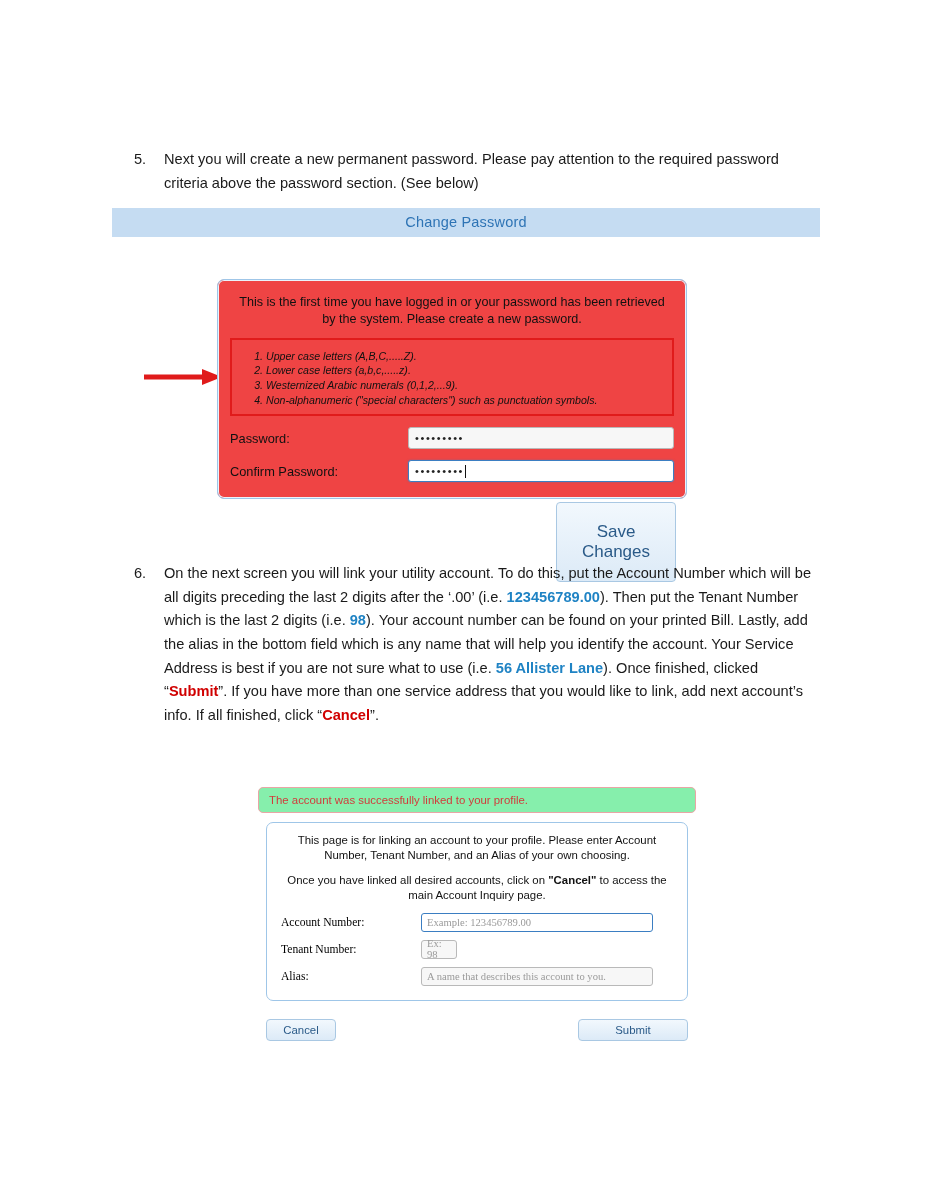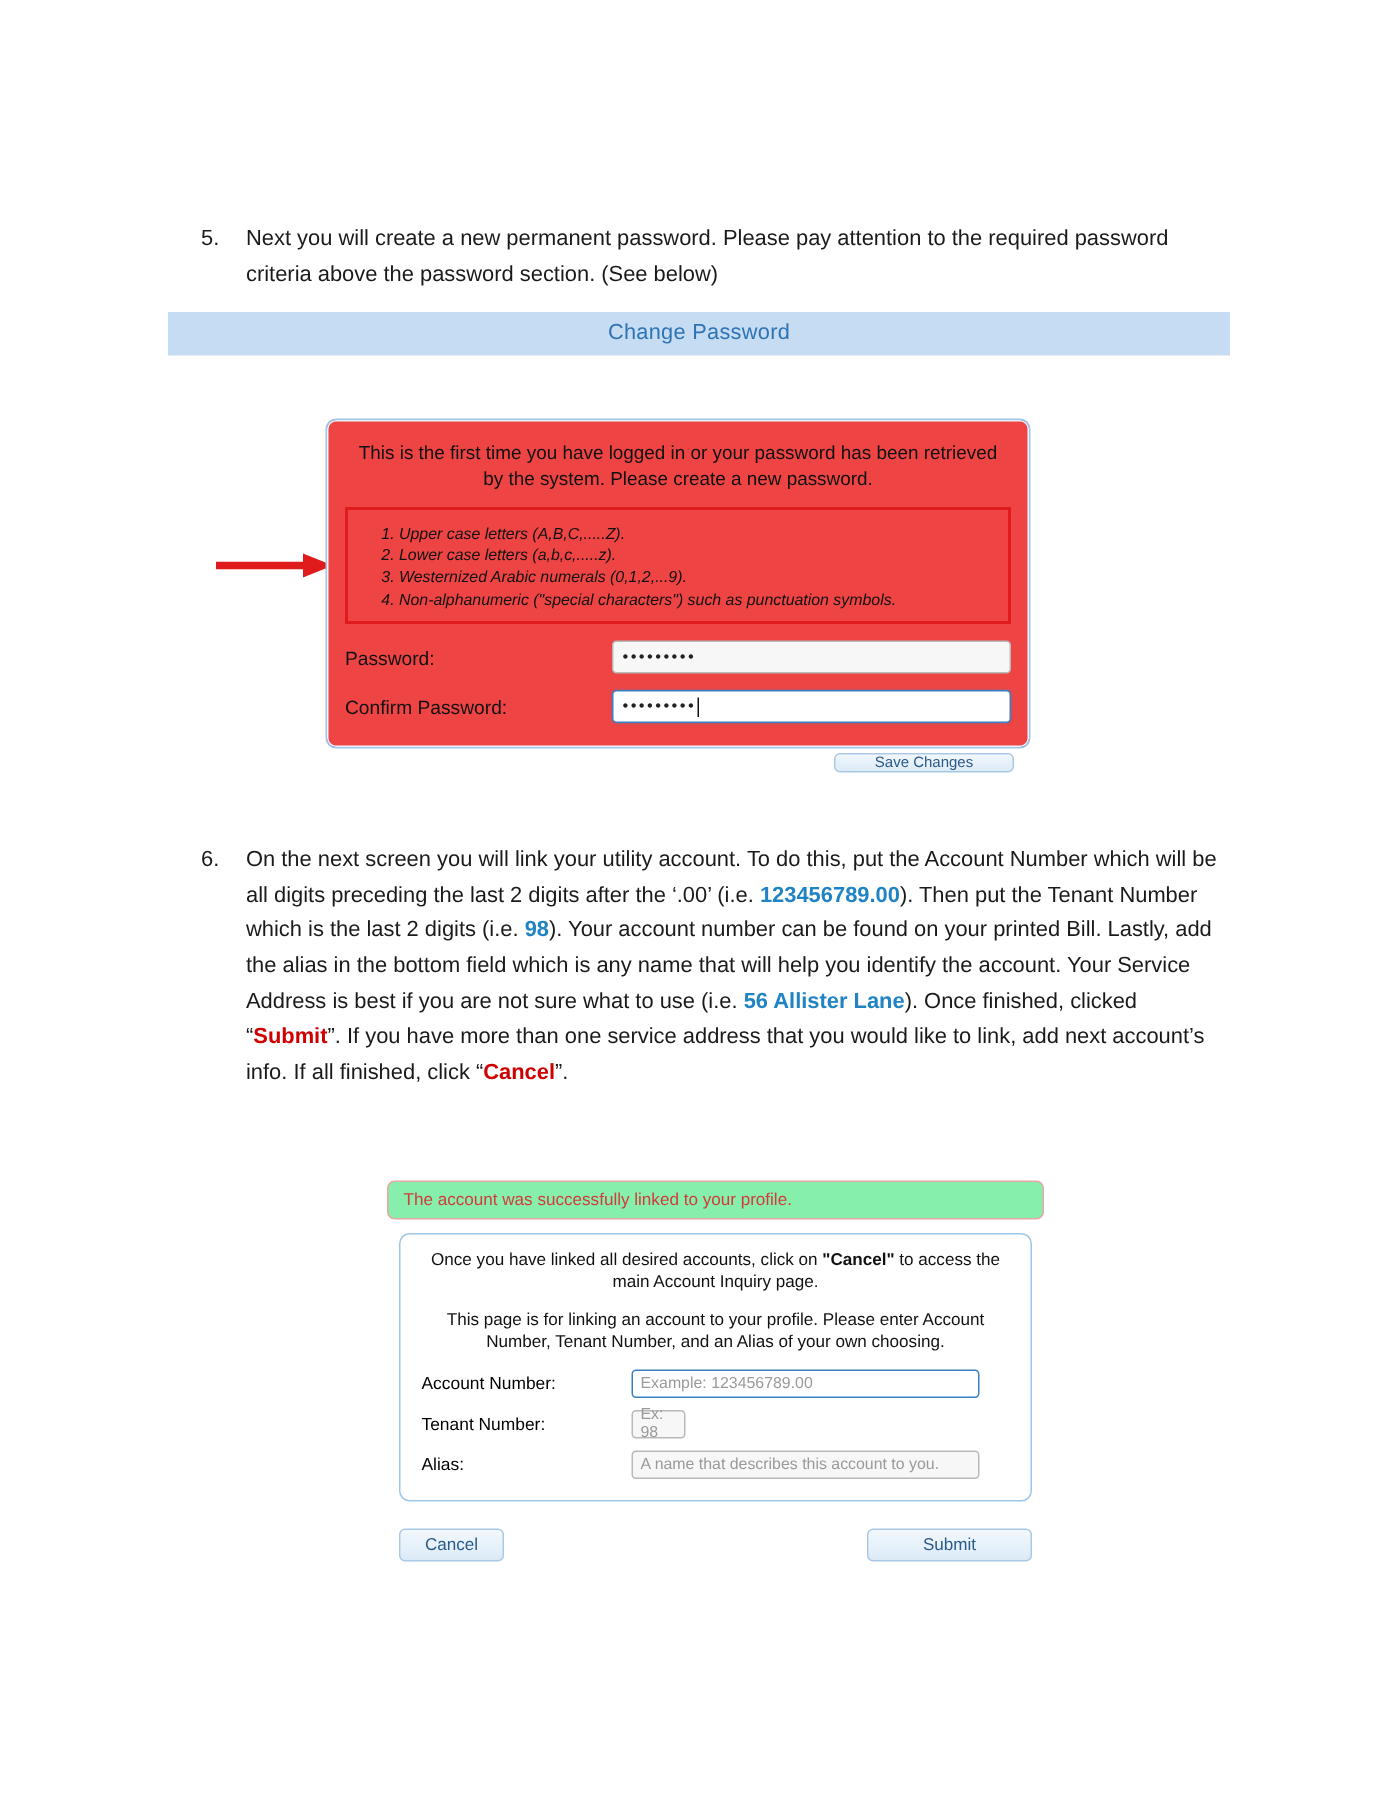--- a/index.html
+++ b/index.html
@@ -132,26 +132,26 @@
     margin-left: 1px;
   }
   .arrow {
     position: absolute;
     left: 32px;
     top: 131px;
     width: 78px;
     height: 18px;
   }
   .btn {
-    font-size: 10px;
+    font-size: 17px;
     color: #2a5a88;
     background: linear-gradient(#f2f8fd, #dceaf7);
     border: 1px solid #a9c8e3;
     border-radius: 4px;
-    padding: 0 14px;
+    padding: 19px 14px;
     display: inline-block;
     box-sizing: border-box;
   }
   #save-btn {
     position: absolute;
     left: 444px;
     top: 265px;
     width: 120px;
     text-align: center;
   }
@@ -192,20 +192,21 @@
     text-align: center;
     line-height: 1.35;
     color: #111;
     margin-bottom: 9px;
   }
   .la-row {
     display: flex;
     align-items: center;
     margin-top: 8px;
     font-size: 11.6px;
+    font-family: Liberation Serif, serif;
   }
   .la-label { width: 140px; flex: 0 0 140px; }
   .la-input {
     height: 19px;
     border: 1px solid #b9b9b9;
     background: #f7f7f7;
     border-radius: 3px;
     font-size: 10.6px;
     color: #9a9a9a;
     padding: 0 5px;
@@ -300,24 +301,24 @@
     <div class="step-body">
       <span>On the next screen you will link your utility account. To do this, put the Account Number which will be all digits preceding the last 2 digits after the ‘.00’ (i.e. </span><span class="hl-blue">123456789.00</span><span>). Then put the Tenant Number which is the last 2 digits (i.e. </span><span class="hl-blue">98</span><span>). Your account number can be found on your printed Bill. Lastly, add the alias in the bottom field which is any name that will help you identify the account. Your Service Address is best if you are not sure what to use (i.e. </span><span class="hl-blue">56 Allister Lane</span><span>). Once finished, clicked “</span><span class="hl-red">Submit</span><span>”.  If you have more than one service address that you would like to link, add next account’s info. If all finished, click “</span><span class="hl-red">Cancel</span><span>”.</span>
     </div>
   </div>
 
   <div id="shot2">
 
     <div class="la-alert">The account was successfully linked to your profile.</div>
 
     <div class="la-box">
+      <div class="la-text">This page is for linking an account to your profile. Please enter Account Number, Tenant Number, and an Alias of your own choosing.</div>
       <div class="la-text">
         <span>Once you have linked all desired accounts, click on </span><b>"Cancel"</b><span> to access the main Account Inquiry page.</span>
       </div>
-      <div class="la-text">This page is for linking an account to your profile. Please enter Account Number, Tenant Number, and an Alias of your own choosing.</div>
 
       <div class="la-row">
         <div class="la-label">Account Number:</div>
         <div class="la-input w-big focused">Example: 123456789.00</div>
       </div>
 
       <div class="la-row">
         <div class="la-label">Tenant Number:</div>
         <div class="la-input w-small">Ex: 98</div>
       </div>

